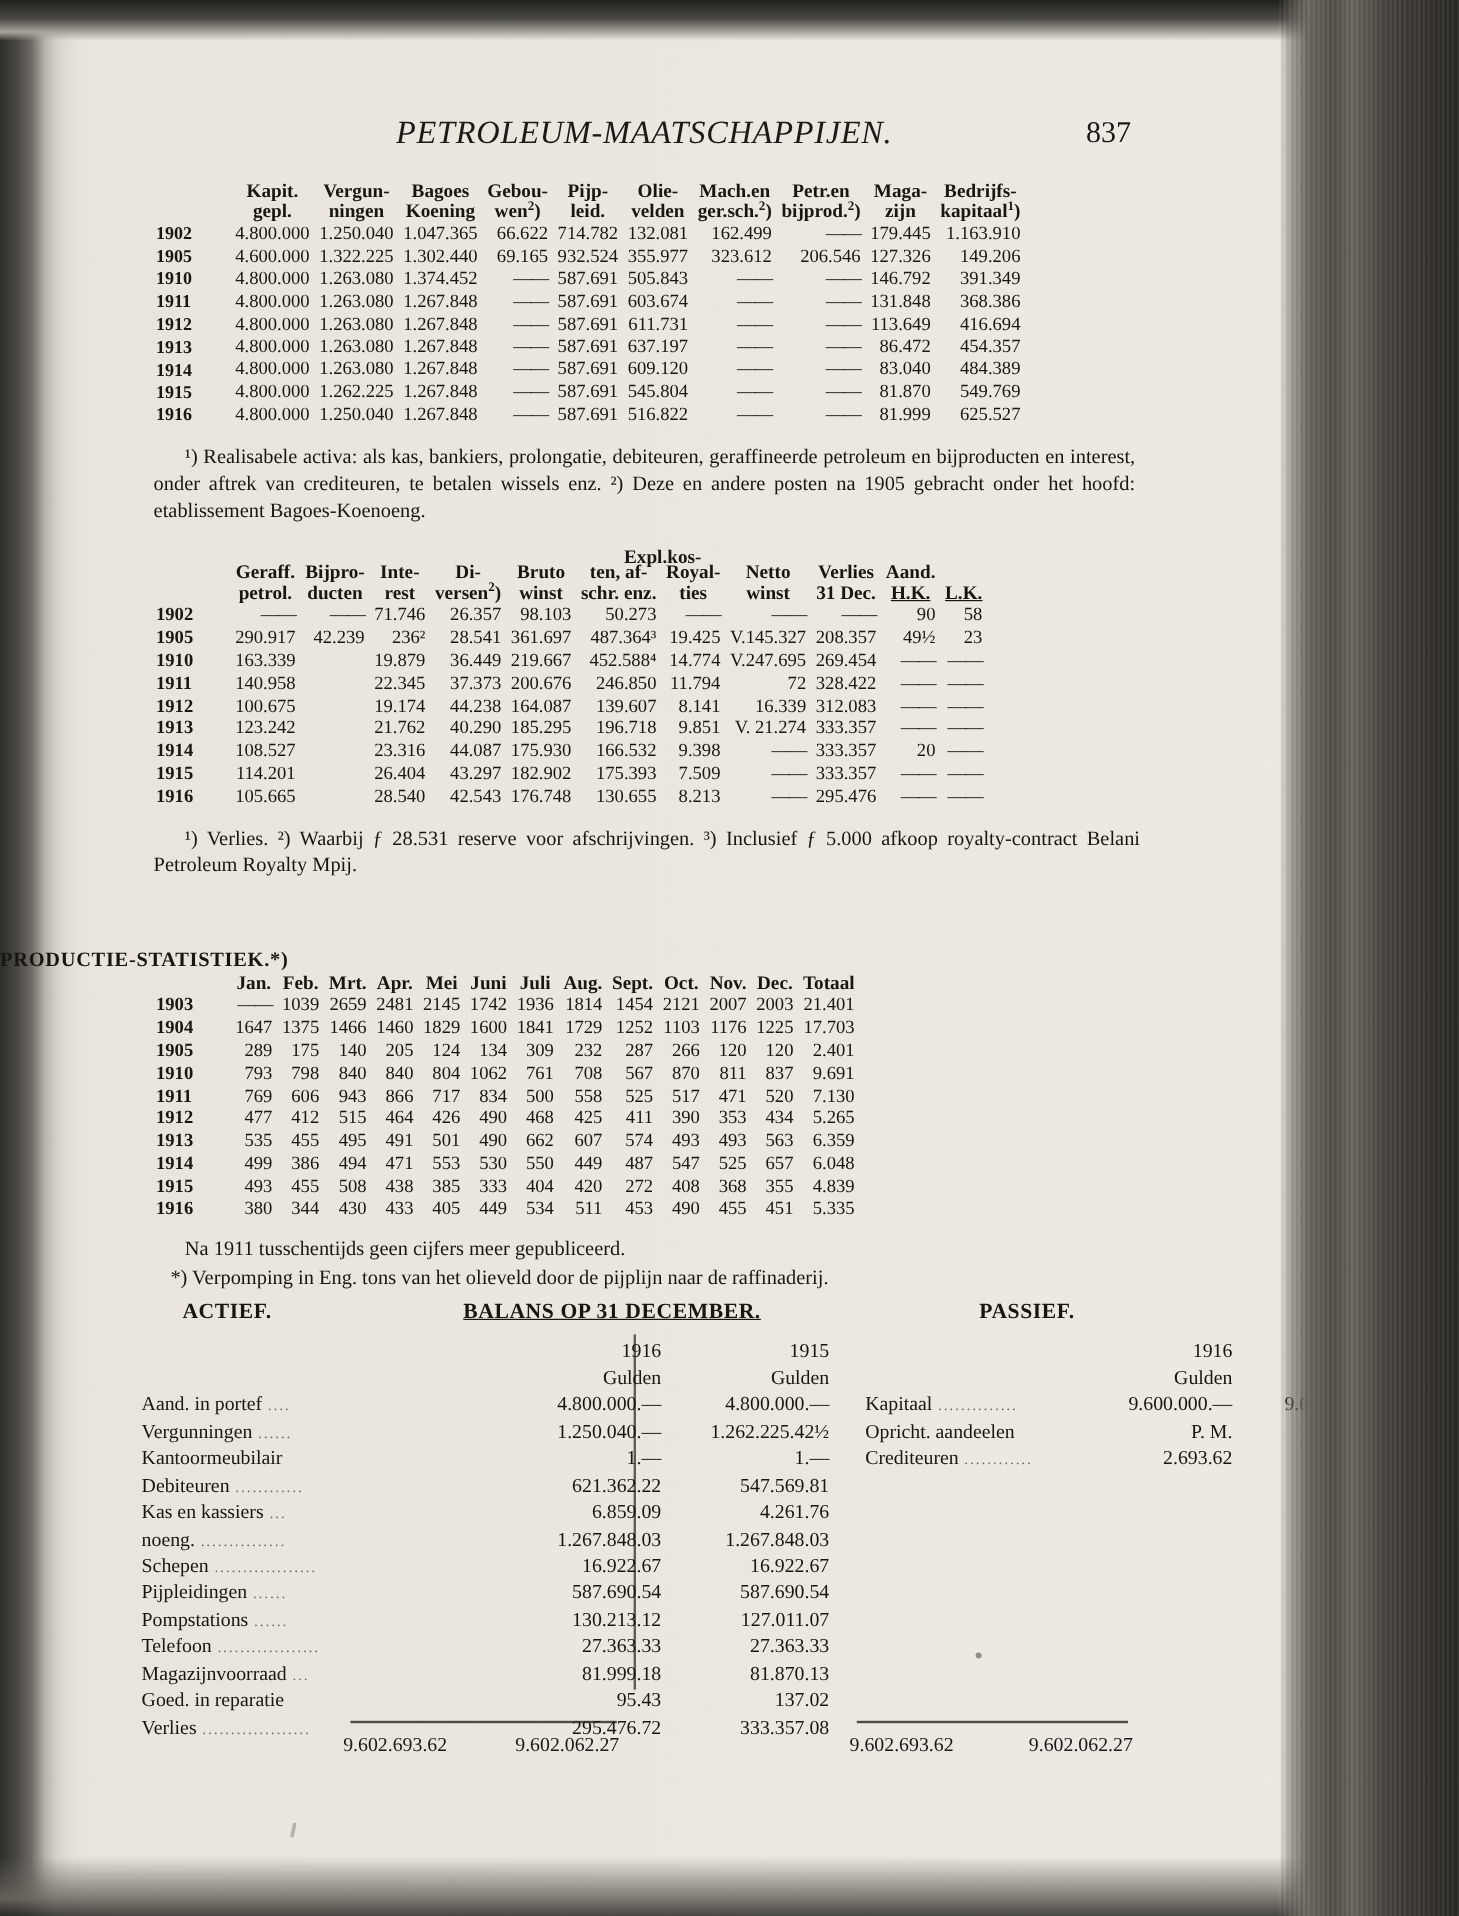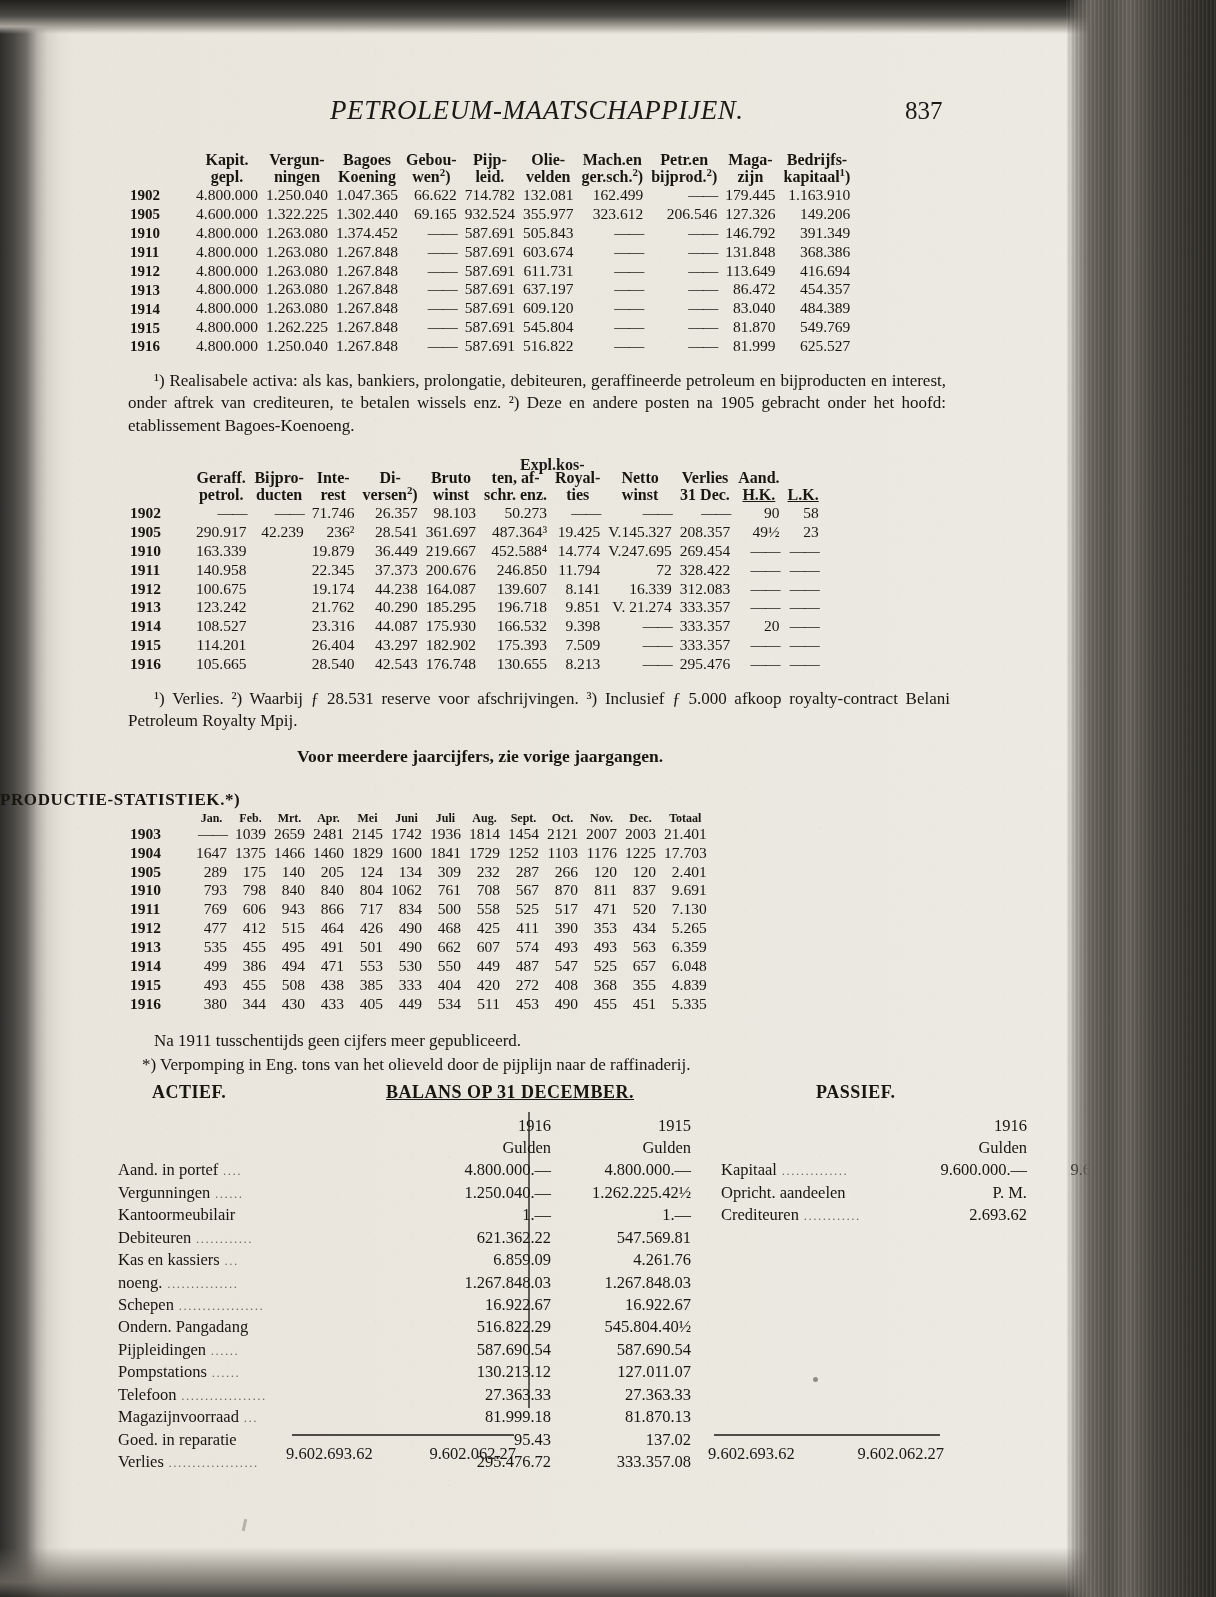--- a/index.html
+++ b/index.html
@@ -117,21 +117,21 @@
   #meerdere{
     position:absolute;left:0;top:746px;width:960px;text-align:center;
     font-size:17.5px;font-weight:bold;color:#17160f;
   }
 
   #prod-title{
     position:absolute;left:0;top:790px;width:960px;text-align:left;
     font-size:17px;font-weight:bold;letter-spacing:.6px;color:#17160f;
   }
   #tbl3-wrap{position:absolute;left:126px;top:812px;}
-  #tbl3 th{font-size:12px;}
+  #tbl3 th{font-size:16px;}
   #tbl3 td{font-size:15.5px;}
   #tbl3 td.yr{font-weight:bold;}
 
   #note3{position:absolute;left:128px;top:1030px;width:840px;}
   #note3 div{margin-bottom:2px;}
   #note3 .ln1{text-indent:26px;}
   #note3 .ln2{text-indent:14px;}
 
   
   #bal{position:absolute;left:0;top:1082px;width:1000px;}
@@ -465,21 +465,20 @@
               <td>295.476</td>
               <td class="dash">——</td>
               <td class="dash">——</td>
             </tr>
           </tbody>
       </table>
     </div>
 
     <div class="note" id="note2">¹) Verlies.  ²) Waarbij  ƒ 28.531  reserve  voor  afschrijvingen.  ³) Inclusief  ƒ 5.000 afkoop royalty-contract Belani Petroleum Royalty Mpij.</div>
 
-    <div id="meerdere">Voor meerdere jaarcijfers, zie vorige jaargangen.</div>
 
     <div id="prod-title">PRODUCTIE-STATISTIEK.*)</div>
     <div id="tbl3-wrap">
       <table class="num" id="tbl3">
         <thead>
           <tr id="tbl3-head-row">
               <th style="width: 58px;"></th>
               <th>Jan.</th>
               <th>Feb.</th>
               <th>Mrt.</th>
@@ -752,29 +751,20 @@
               <tr>
                 <td class="lbl"><span style="display:inline-block;">Schepen</span><span style="color:#6d6a60;font-size:13px;letter-spacing:1.5px;"> ..................</span></td>
                 <td class="amt">16.922.67</td>
                 <td class="amt">16.922.67</td>
                 <td></td>
                 <td class="lbl"></td>
                 <td class="amt"></td>
                 <td class="amt"></td>
               </tr>
               <tr>
-                <td class="lbl"><span style="display:inline-block;">Ondern. Pangadang</span></td>
-                <td class="amt">516.822.29</td>
-                <td class="amt">545.804.40½</td>
-                <td></td>
-                <td class="lbl"></td>
-                <td class="amt"></td>
-                <td class="amt"></td>
-              </tr>
-              <tr>
                 <td class="lbl"><span style="display:inline-block;">Pijpleidingen</span><span style="color:#6d6a60;font-size:13px;letter-spacing:1.5px;"> ......</span></td>
                 <td class="amt">587.690.54</td>
                 <td class="amt">587.690.54</td>
                 <td></td>
                 <td class="lbl"></td>
                 <td class="amt"></td>
                 <td class="amt"></td>
               </tr>
               <tr>
                 <td class="lbl"><span style="display:inline-block;">Pompstations</span><span style="color:#6d6a60;font-size:13px;letter-spacing:1.5px;"> ......</span></td>

